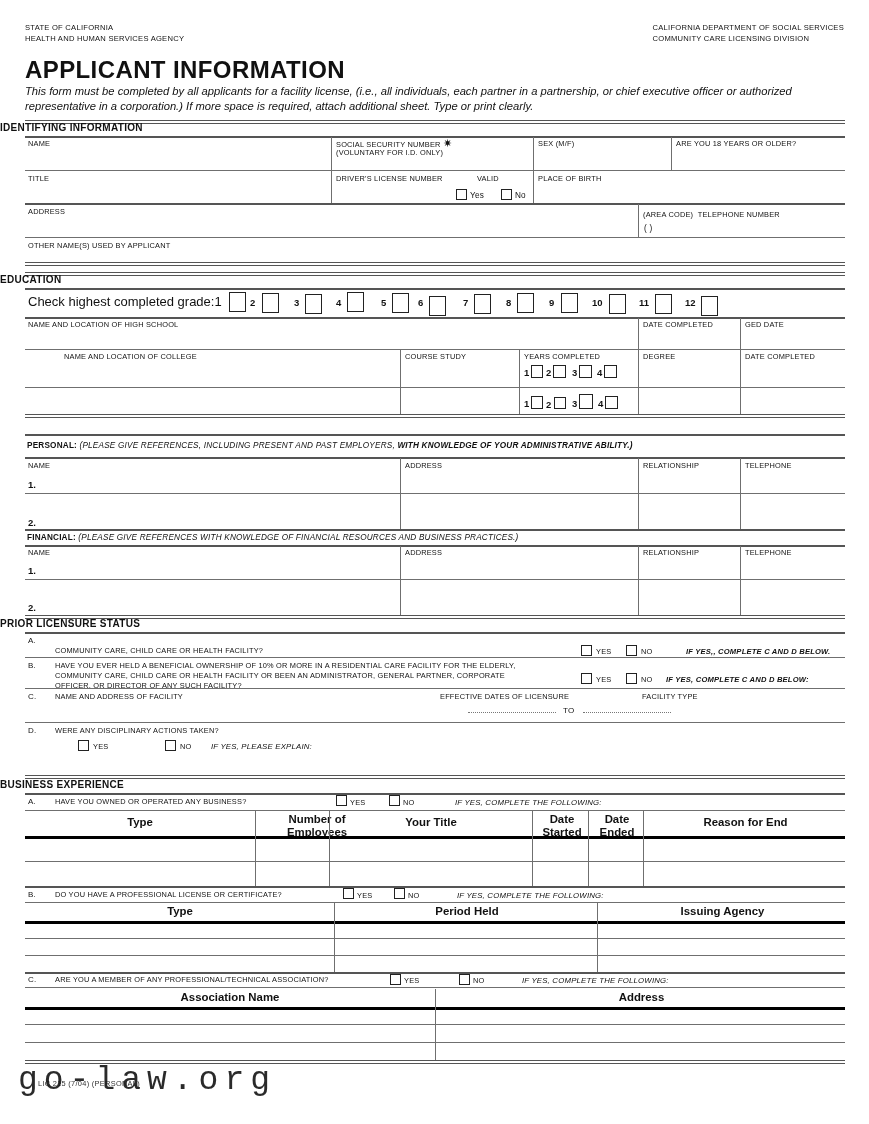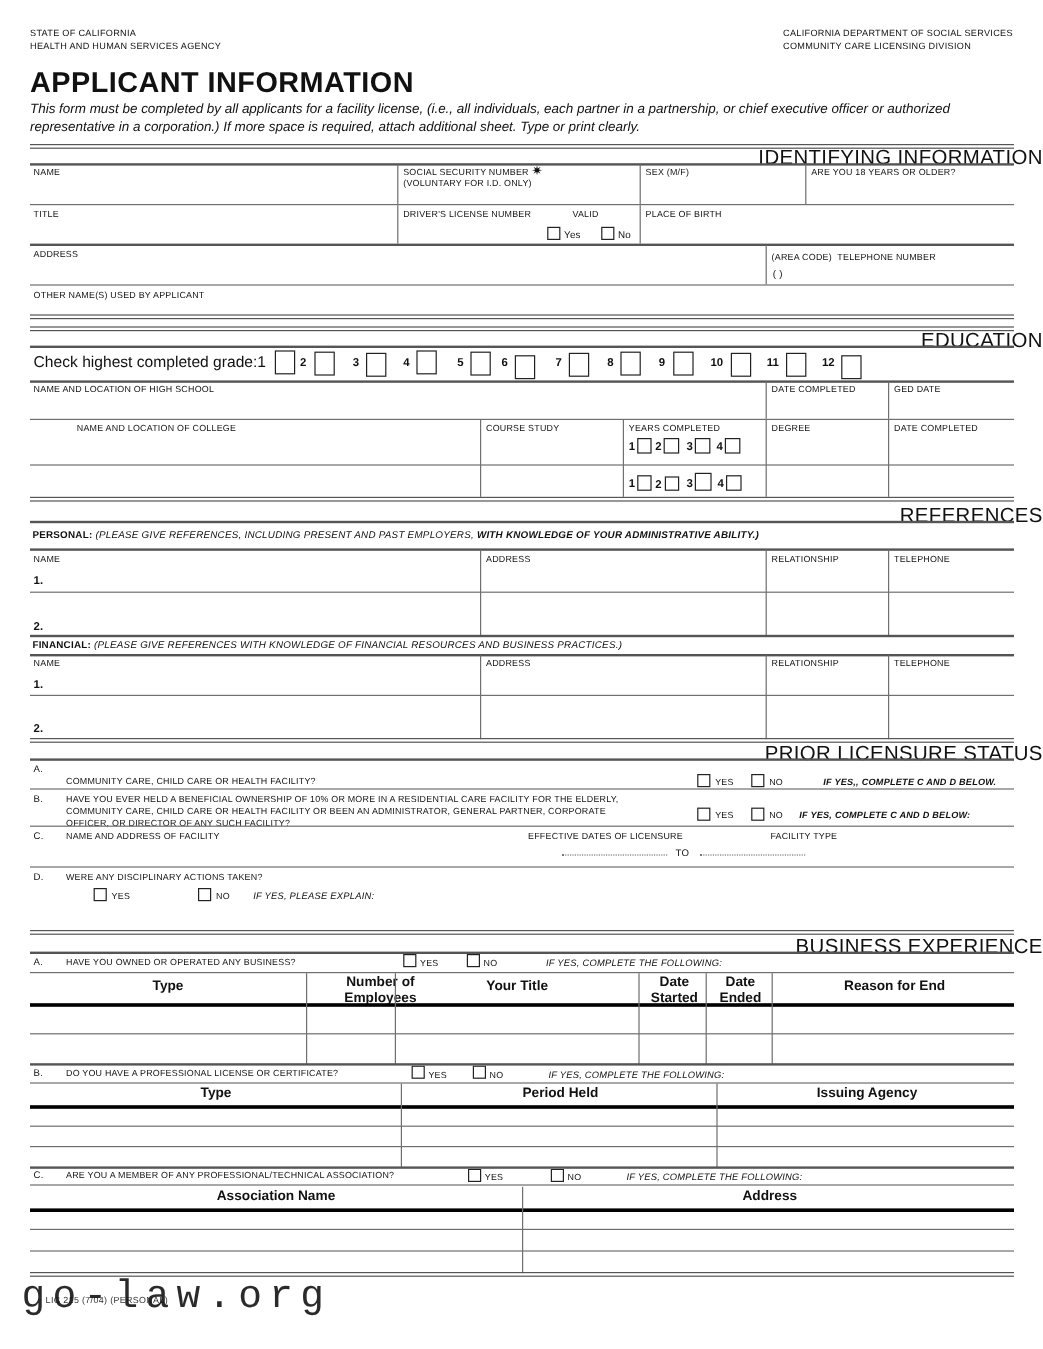--- a/index.html
+++ b/index.html
@@ -19,21 +19,21 @@
   .formtitle{position:absolute;left:25px;top:56px;font-size:24px;font-weight:bold;letter-spacing:.4px;}
   .intro{position:absolute;left:25px;top:84px;width:820px;font-size:11.2px;font-style:italic;line-height:15px;}
 
   
   .dblrule{position:absolute;border-top:1.6px solid #555;border-bottom:1.6px solid #555;height:1.6px;box-sizing:content-box;}
   .rule{position:absolute;background:#6f6f6f;height:1px;}
   .rule2{position:absolute;background:#555;height:1.5px;}
   .rulethick{position:absolute;background:#000;height:3px;}
   .vrule{position:absolute;background:#6f6f6f;width:1px;}
 
-  .bandtitle{position:absolute;width:100%;text-align:right;font-size:17px;font-weight:normal;letter-spacing:.3px;}
+  .bandtitle{position:absolute;width:100%;text-align:left;font-size:10px;font-weight:bold;letter-spacing:.3px;}
 
   .lbl{position:absolute;font-size:7.4px;letter-spacing:.2px;line-height:10px;white-space:nowrap;}
   .lbl2{position:absolute;font-size:8.2px;letter-spacing:.2px;line-height:11px;}
   .ital{font-style:italic;}
   .bold{font-weight:bold;}
 
   
   .cb{position:absolute;border:1.15px solid #222;background:#fff;box-sizing:border-box;}
   .cbw{width:11px;height:11px;}
   .cbg{width:17px;height:20px;}
@@ -176,21 +176,20 @@
   <div class="cb" style="left:531px;top:396px;width:12px;height:13px;"></div>
   <div class="num" style="left:546px;top:399px;">2</div>
   <div class="cb" style="left:554px;top:397px;width:12px;height:12px;"></div>
   <div class="num" style="left:572px;top:398px;">3</div>
   <div class="cb" style="left:579px;top:394px;width:14px;height:15px;"></div>
   <div class="num" style="left:598px;top:398px;">4</div>
   <div class="cb" style="left:605px;top:396px;width:13px;height:13px;"></div>
 
   <div class="dblrule" style="left:25px;top:414px;width:820px;"></div>
 
-  <div class="bandtitle" style="top:420px;">REFERENCES</div>
   <div class="rule2" style="left:25px;top:434px;width:820px;"></div>
 
   <div class="lbl2" style="left:27px;top:440px;white-space:nowrap;">
     <span class="bold">PERSONAL:</span>
     <span class="ital">(PLEASE GIVE REFERENCES, INCLUDING PRESENT AND PAST EMPLOYERS,</span>
     <span class="ital bold">WITH KNOWLEDGE OF YOUR ADMINISTRATIVE ABILITY.)</span>
   </div>
   <div class="rule2" style="left:25px;top:457px;width:820px;"></div>
 
   <div class="lbl" style="left:28px;top:461px;">NAME</div>

